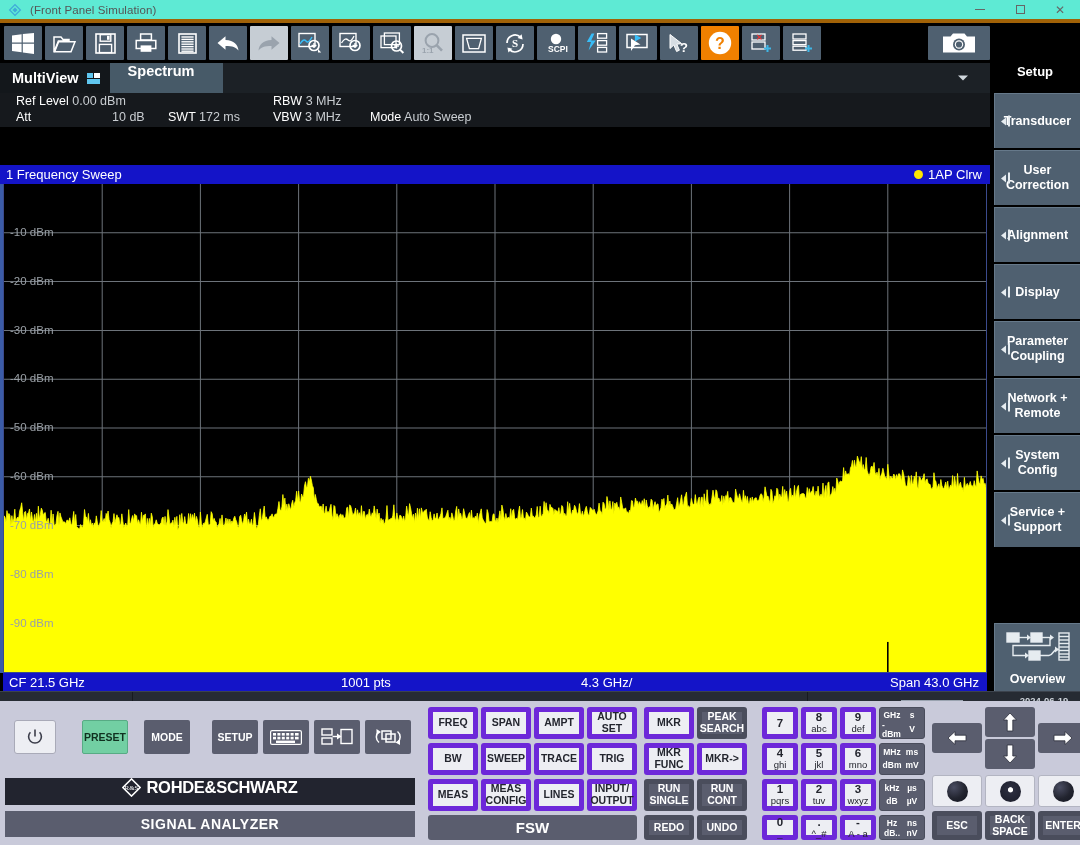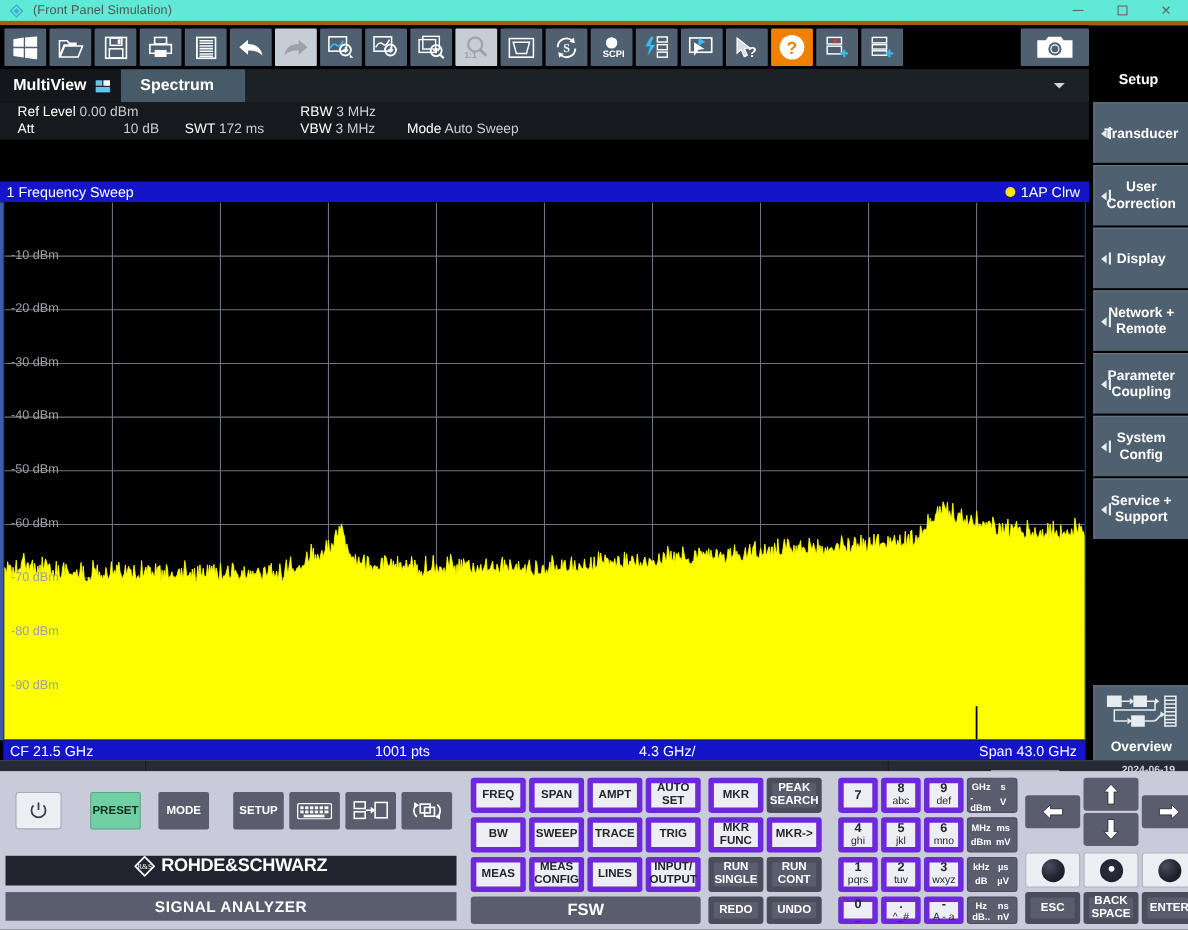--- a/index.html
+++ b/index.html
@@ -55,21 +55,21 @@
     background:#13171b; color:#fff; font-weight:bold; font-size:14.5px;
     display:flex; align-items:center; padding:0 10px 0 12px; gap:8px;
   }
   .mv-glyph { display:inline-block; width:13px; height:11px; position:relative; }
   .mv-glyph i { position:absolute; background:#5fc6ef; display:block; }
   .mv-glyph i:nth-child(1){ left:0; top:0; width:6px; height:5px; }
   .mv-glyph i:nth-child(2){ left:7px; top:0; width:6px; height:5px; background:#ffffff;}
   .mv-glyph i:nth-child(3){ left:0; top:6px; width:13px; height:5px; }
   .tab-spectrum {
     background:#475a68; color:#fff; font-weight:bold; font-size:14.5px;
-    display:flex; align-items:center; padding:0 28px 0 18px;
+    display:flex; align-items:flex-start; padding:0 28px 0 18px;
   }
   .tab-rest { flex:1; background:#1c2126; position:relative; }
   .tab-caret {
     position:absolute; right:22px; top:50%; transform:translateY(-50%);
     width:0;height:0;border-left:5px solid transparent;border-right:5px solid transparent;
     border-top:5px solid #cfd6dc;
   }
 
   
   .meashdr {
@@ -584,40 +584,47 @@
       <span>
         <span>User</span><br>
         <span>Correction</span>
       </span>
     </div>
     <div class="sb-item">
       <span class="arrow">
           <span class="tri"></span>
           <span class="bar"></span>
         </span>
+      <span>Alignment</span>
+    </div>
+    <div class="sb-item">
+      <span class="arrow">
+          <span class="tri"></span>
+          <span class="bar"></span>
+        </span>
       <span>Display</span>
+    </div>
+    <div class="sb-item">
+      <span class="arrow">
+          <span class="tri"></span>
+          <span class="bar"></span>
+        </span>
+      <span>
+        <span>Parameter</span><br>
+        <span>Coupling</span>
+      </span>
     </div>
     <div class="sb-item">
       <span class="arrow">
           <span class="tri"></span>
           <span class="bar"></span>
         </span>
       <span>
         <span>Network +</span><br>
         <span>Remote</span>
-      </span>
-    </div>
-    <div class="sb-item">
-      <span class="arrow">
-          <span class="tri"></span>
-          <span class="bar"></span>
-        </span>
-      <span>
-        <span>Parameter</span><br>
-        <span>Coupling</span>
       </span>
     </div>
     <div class="sb-item">
       <span class="arrow">
           <span class="tri"></span>
           <span class="bar"></span>
         </span>
       <span>
         <span>System</span><br>
         <span>Config</span>

